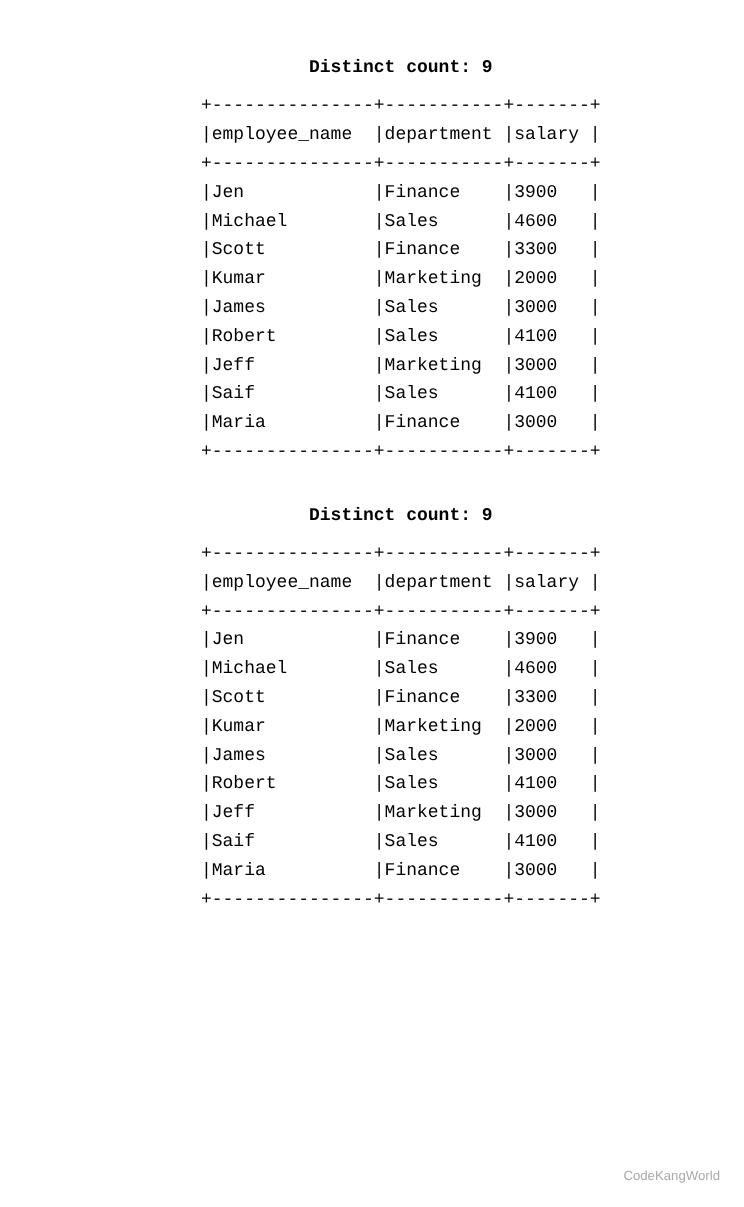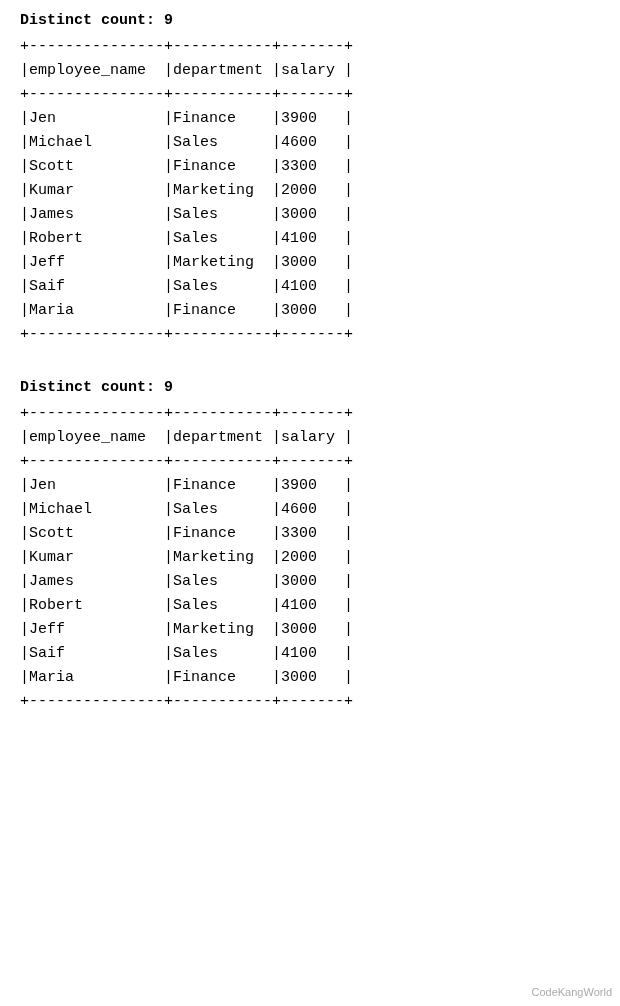--- a/index.html
+++ b/index.html
@@ -1,18 +1,19 @@
 <!DOCTYPE html>
 <html><head>
   <meta charset="utf-8">
   <style>
     * {
-      margin: 0;
+      margin: 12px;
       padding: 0;
       box-sizing: border-box;
+      text-align: center;
     }
 
     body {
       background-color: #ffffff;
       font-family: 'Courier New', Courier, monospace;
       font-size: 15px;
       color: #000000;
       width: 620px;
       min-height: 1006px;
       padding: 12px 20px 20px 20px;

